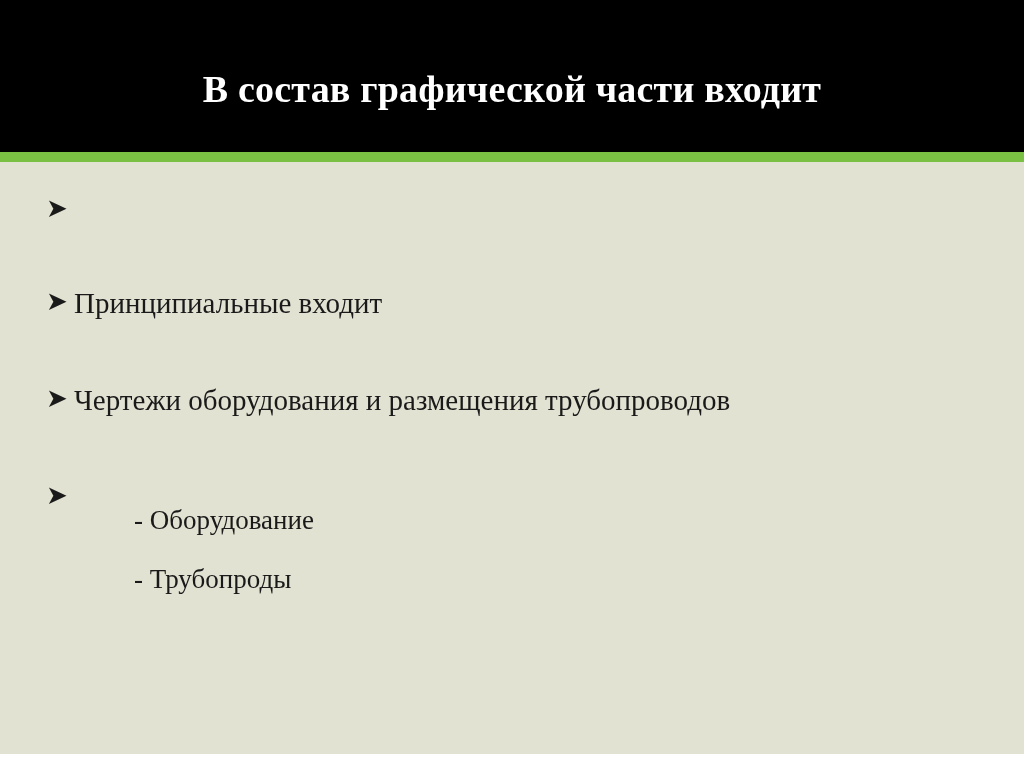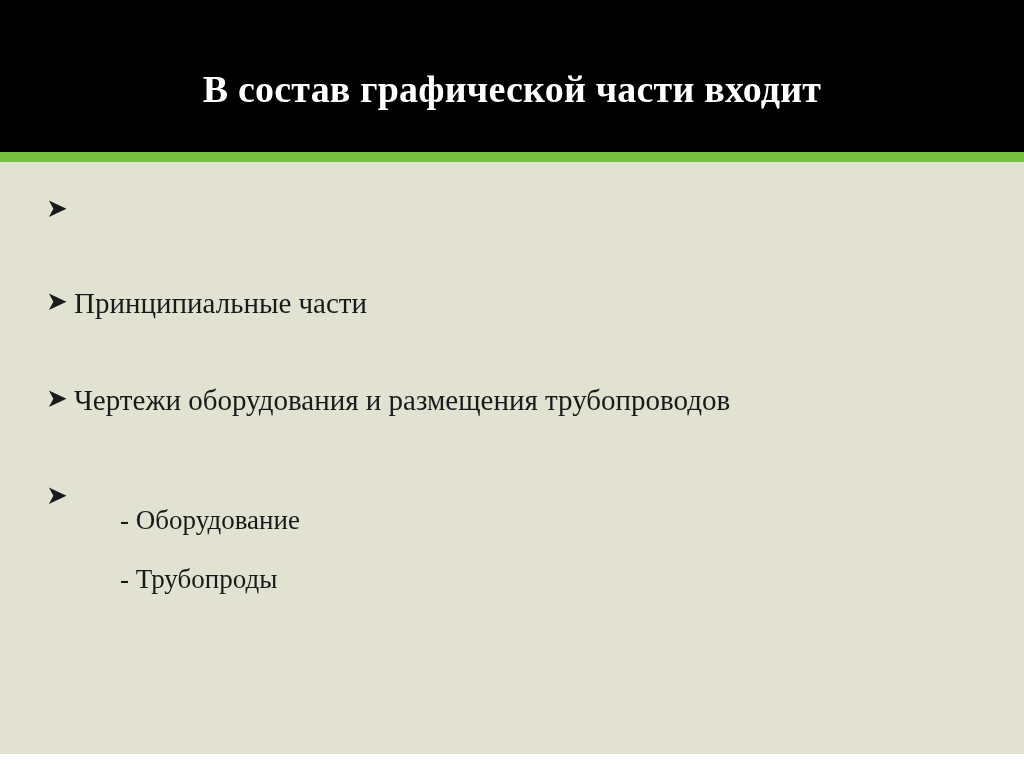--- a/index.html
+++ b/index.html
@@ -65,21 +65,21 @@
   }
   .bullet-text {
     color: #1a1a1a;
     font-size: 29px;
     line-height: 1.15;
     font-family: "Liberation Serif", serif;
   }
   .sub-list {
     list-style: none;
     margin-top: 24px;
-    margin-left: 46px;
+    margin-left: 60px;
   }
   .sub-item {
     color: #1a1a1a;
     font-size: 27px;
     line-height: 1.15;
     margin-bottom: 28px;
     font-family: "Liberation Serif", serif;
   }
   .last-bullet { margin-bottom: 0; }
   .bottom-strip {
@@ -104,21 +104,21 @@
 
   <div class="body-area">
     <ul class="bullet-list">
 
       <li class="bullet-item">
         <span class="bullet-marker">➤</span>
       </li>
 
       <li class="bullet-item">
         <span class="bullet-marker">➤</span>
-        <span class="bullet-text">Принципиальные части</span>
+        <span class="bullet-text">Принципиальные входит</span>
       </li>
 
       <li class="bullet-item">
         <span class="bullet-marker">➤</span>
         <span class="bullet-text">Чертежи оборудования и размещения трубопроводов</span>
       </li>
 
       <li class="bullet-item last-bullet">
         <span class="bullet-marker">➤</span>
         <div>

